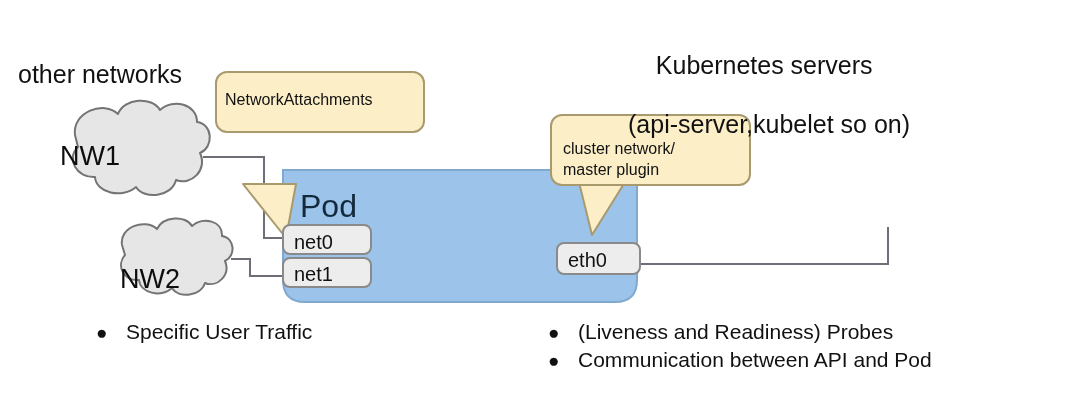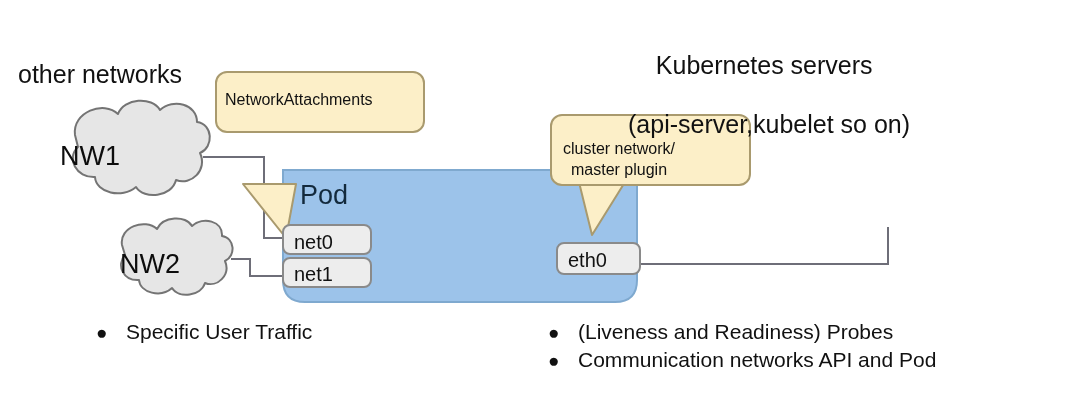--- a/index.html
+++ b/index.html
@@ -45,46 +45,45 @@
     color: #111111;
   }
   #k8s-heading .line2 { display: block; }
 
   
   .cloud-label {
     font-size: 27px;
     color: #0d0d0d;
   }
   #nw1-label { left: 60px; top: 141px; }
-  #nw2-label { left: 120px; top: 249px; }
+  #nw2-label { left: 120px; top: 264px; }
 
   
   .callout-text {
     position: absolute;
     font-size: 16px;
     color: #111111;
     white-space: pre-line;
     line-height: 1.33;
-    text-align: center;
   }
   #callout-netattach-text {
     left: 225px;
     top: 89px;
   }
   #callout-cluster-text {
     left: 563px;
     top: 128px;
     margin-top: 10px;
   }
 
   
   #pod-label {
     left: 300px;
-    top: 180px;
-    font-size: 27px;
+    top: 188px;
+    font-size: 32px;
     color: #132a3d;
   }
 
   
   .iface-label {
     position: absolute;
     font-size: 20px;
     color: #111111;
   }
   #net0-label { left: 294px; top: 231px; }
@@ -207,17 +206,17 @@
     </div>
   </div>
 
   <div class="bullets" id="bullets-right">
     <div class="bullet-row">
       <span class="bullet-dot">●</span>
       <span>(Liveness and Readiness) Probes</span>
     </div>
     <div class="bullet-row">
       <span class="bullet-dot">●</span>
-      <span>Communication networks API and Pod</span>
+      <span>Communication between API and Pod</span>
     </div>
   </div>
 
 </div>
 
 </body></html>

